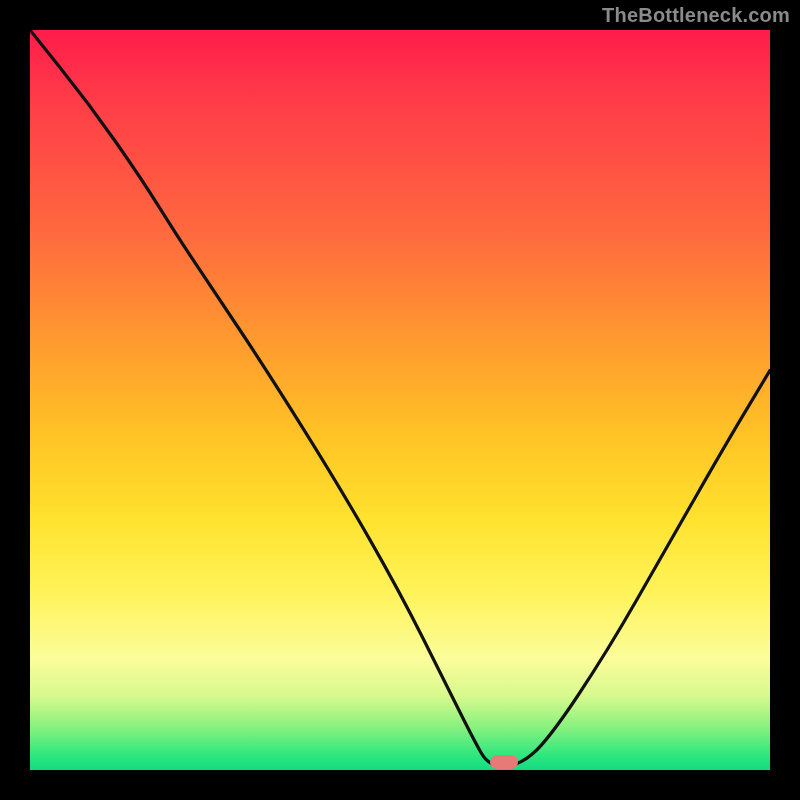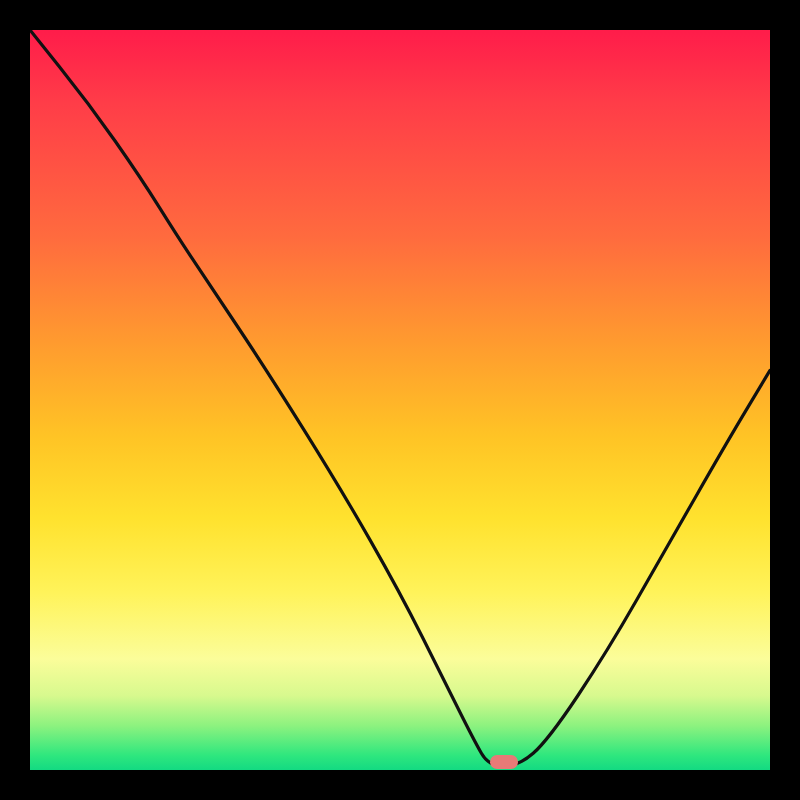--- a/index.html
+++ b/index.html
@@ -67,20 +67,21 @@
     border-radius: 7px;
     background: #e77a77;
     bottom: 1px;
     transform: translateX(-50%);
   }
 </style>
 </head>
 <body>
 
 <div class="frame">
+  <div class="attribution">TheBottleneck.com</div>
 
   <div class="plot">
     <div class="gradient-fill"></div>
 
     <svg class="plot-svg" viewBox="0 0 740 740" preserveAspectRatio="none">
       <path fill="none" stroke="#111111" stroke-width="3.2" stroke-linecap="round" d="M 0.0 0.0 Q 0.0 0.0 29.6 37.0 Q 59.2 74.0 85.1 111.0 Q 111.0 148.0 129.5 177.6 Q 148.0 207.2 162.8 229.4 Q 177.6 251.6 207.2 296.0 Q 236.8 340.4 273.8 399.6 Q 310.8 458.8 340.4 510.6 Q 370.0 562.4 392.2 606.8 Q 414.4 651.2 429.2 680.8 Q 444.0 710.4 451.4 723.3 Q 458.8 736.3 473.6 736.3 Q 488.4 736.3 503.2 723.3 Q 518.0 710.4 547.6 666.0 Q 577.2 621.6 606.8 569.8 Q 636.4 518.0 666.0 466.2 Q 695.6 414.4 717.8 377.4 T 740.0 340.4"></path>
     </svg>
 
     <div class="marker" style="left: 473.6px; background: rgb(231, 122, 119);"></div>
   </div>

